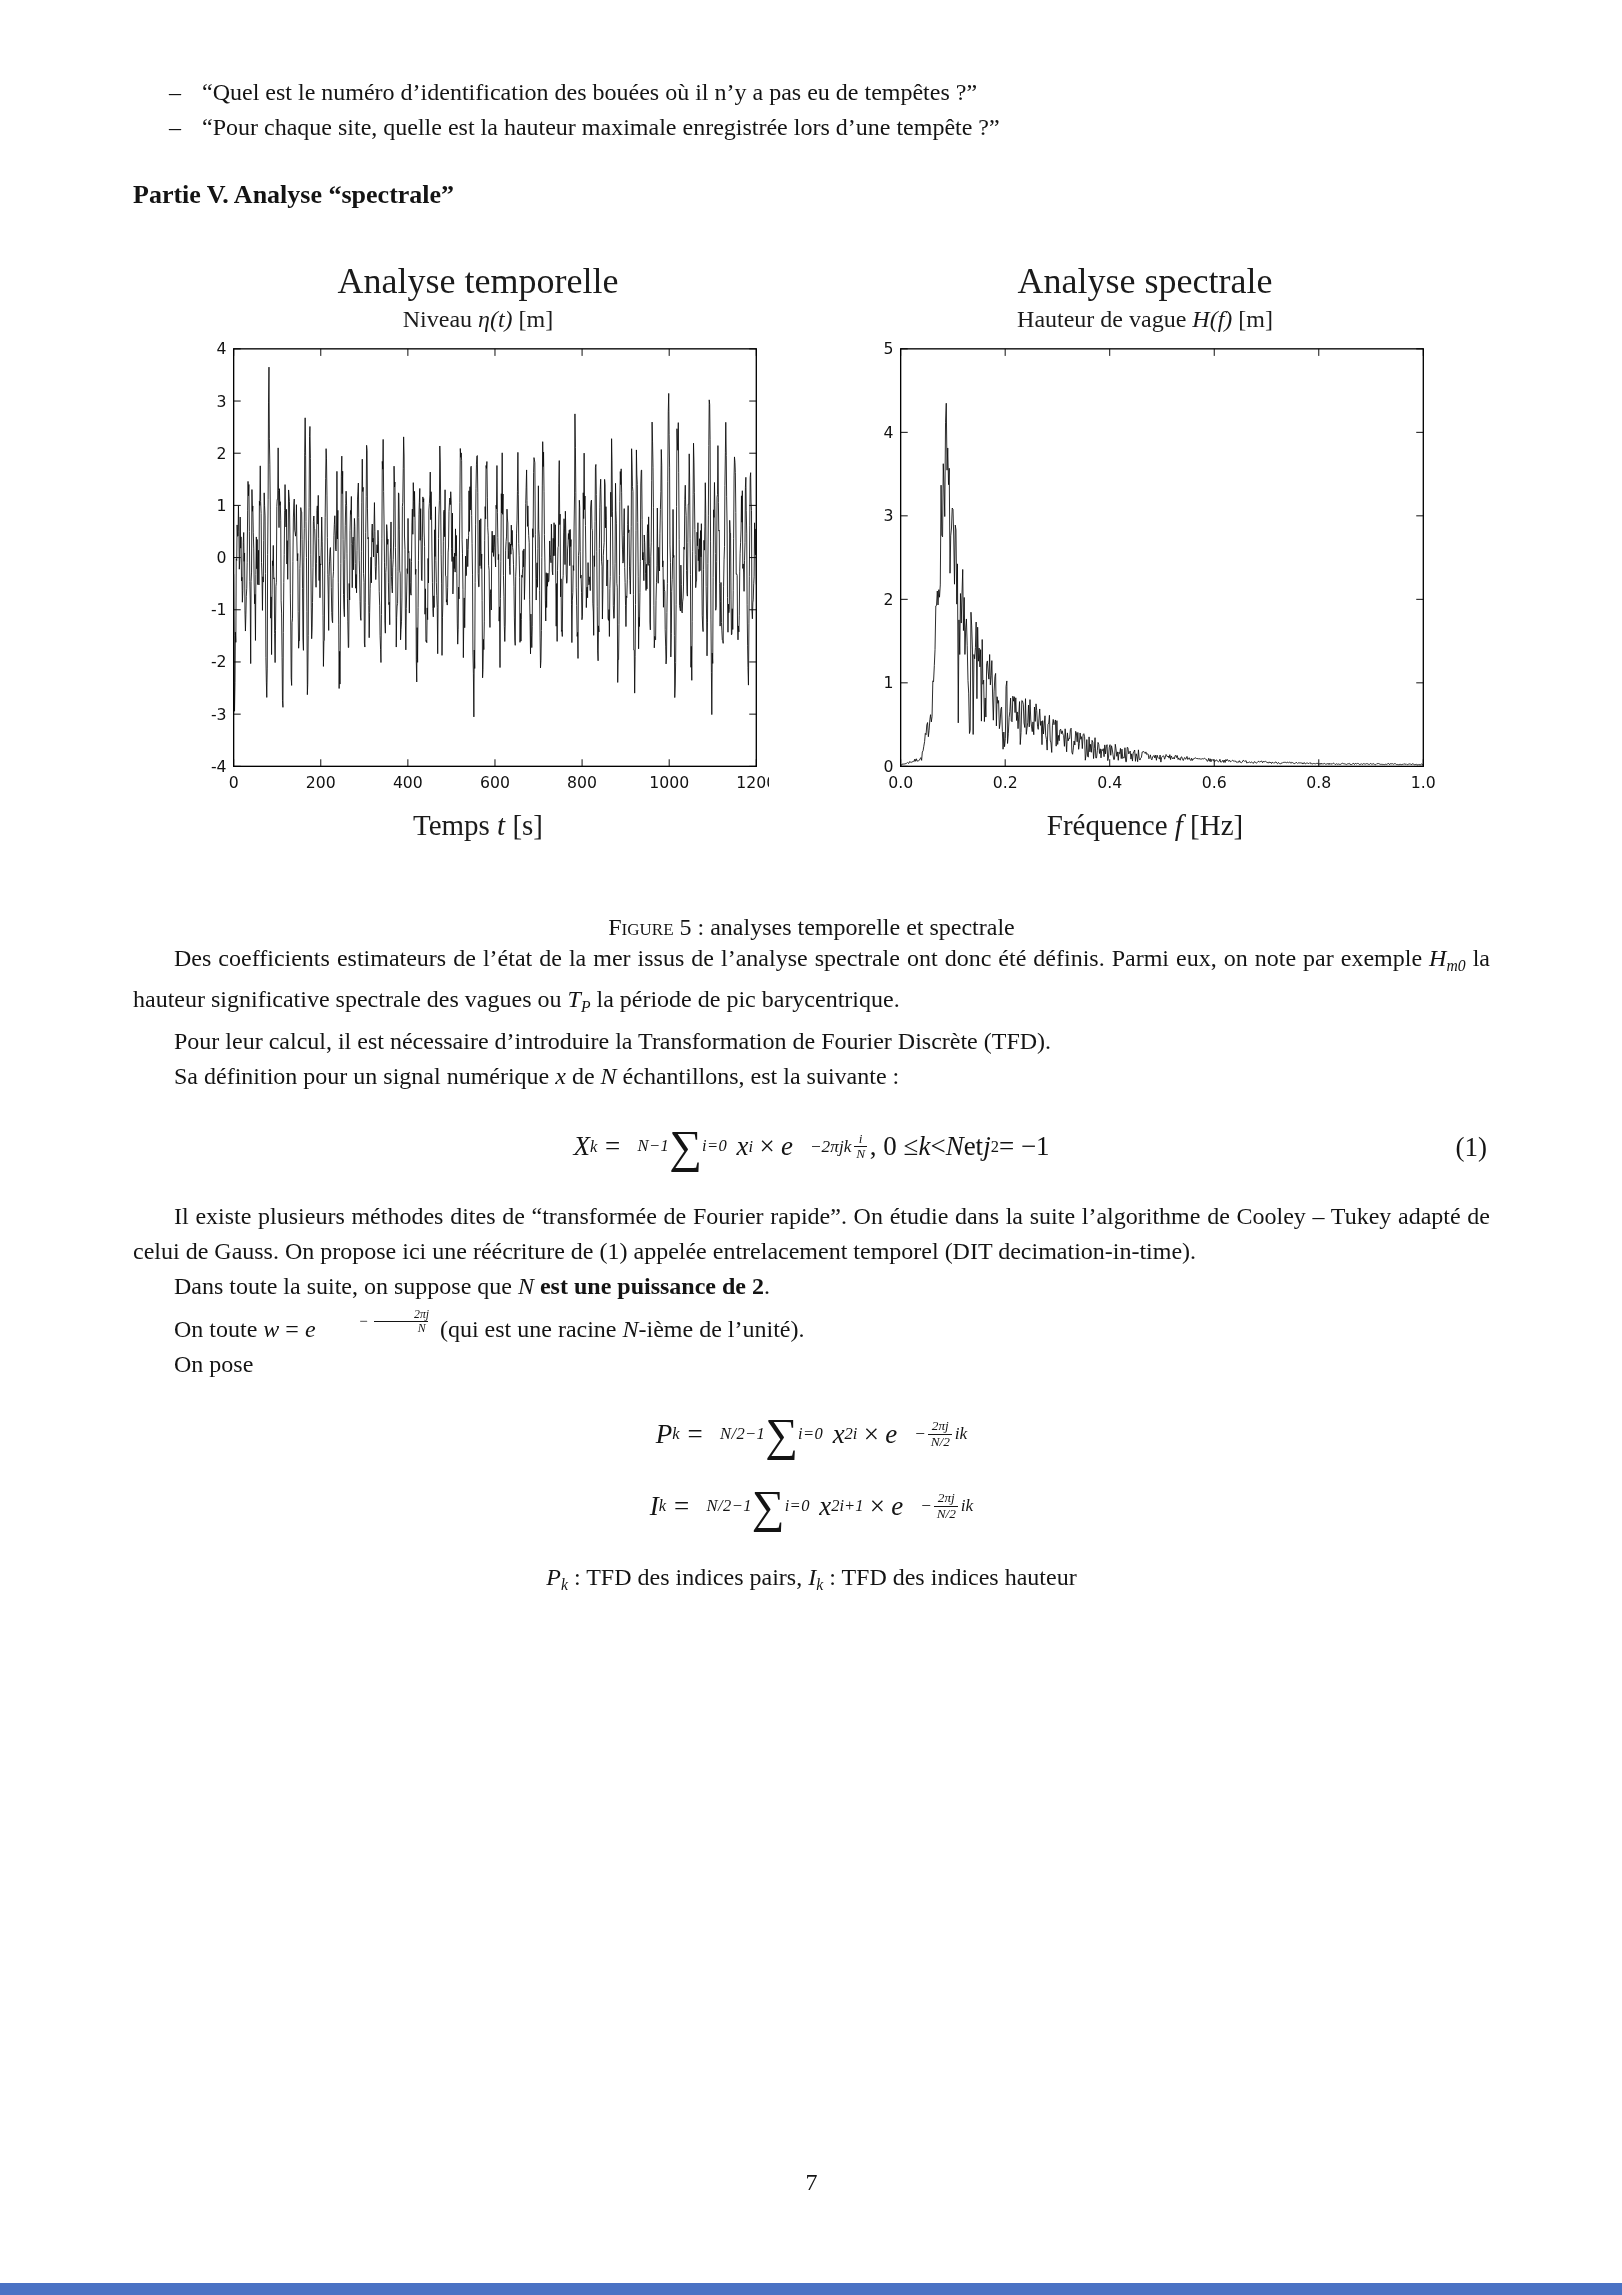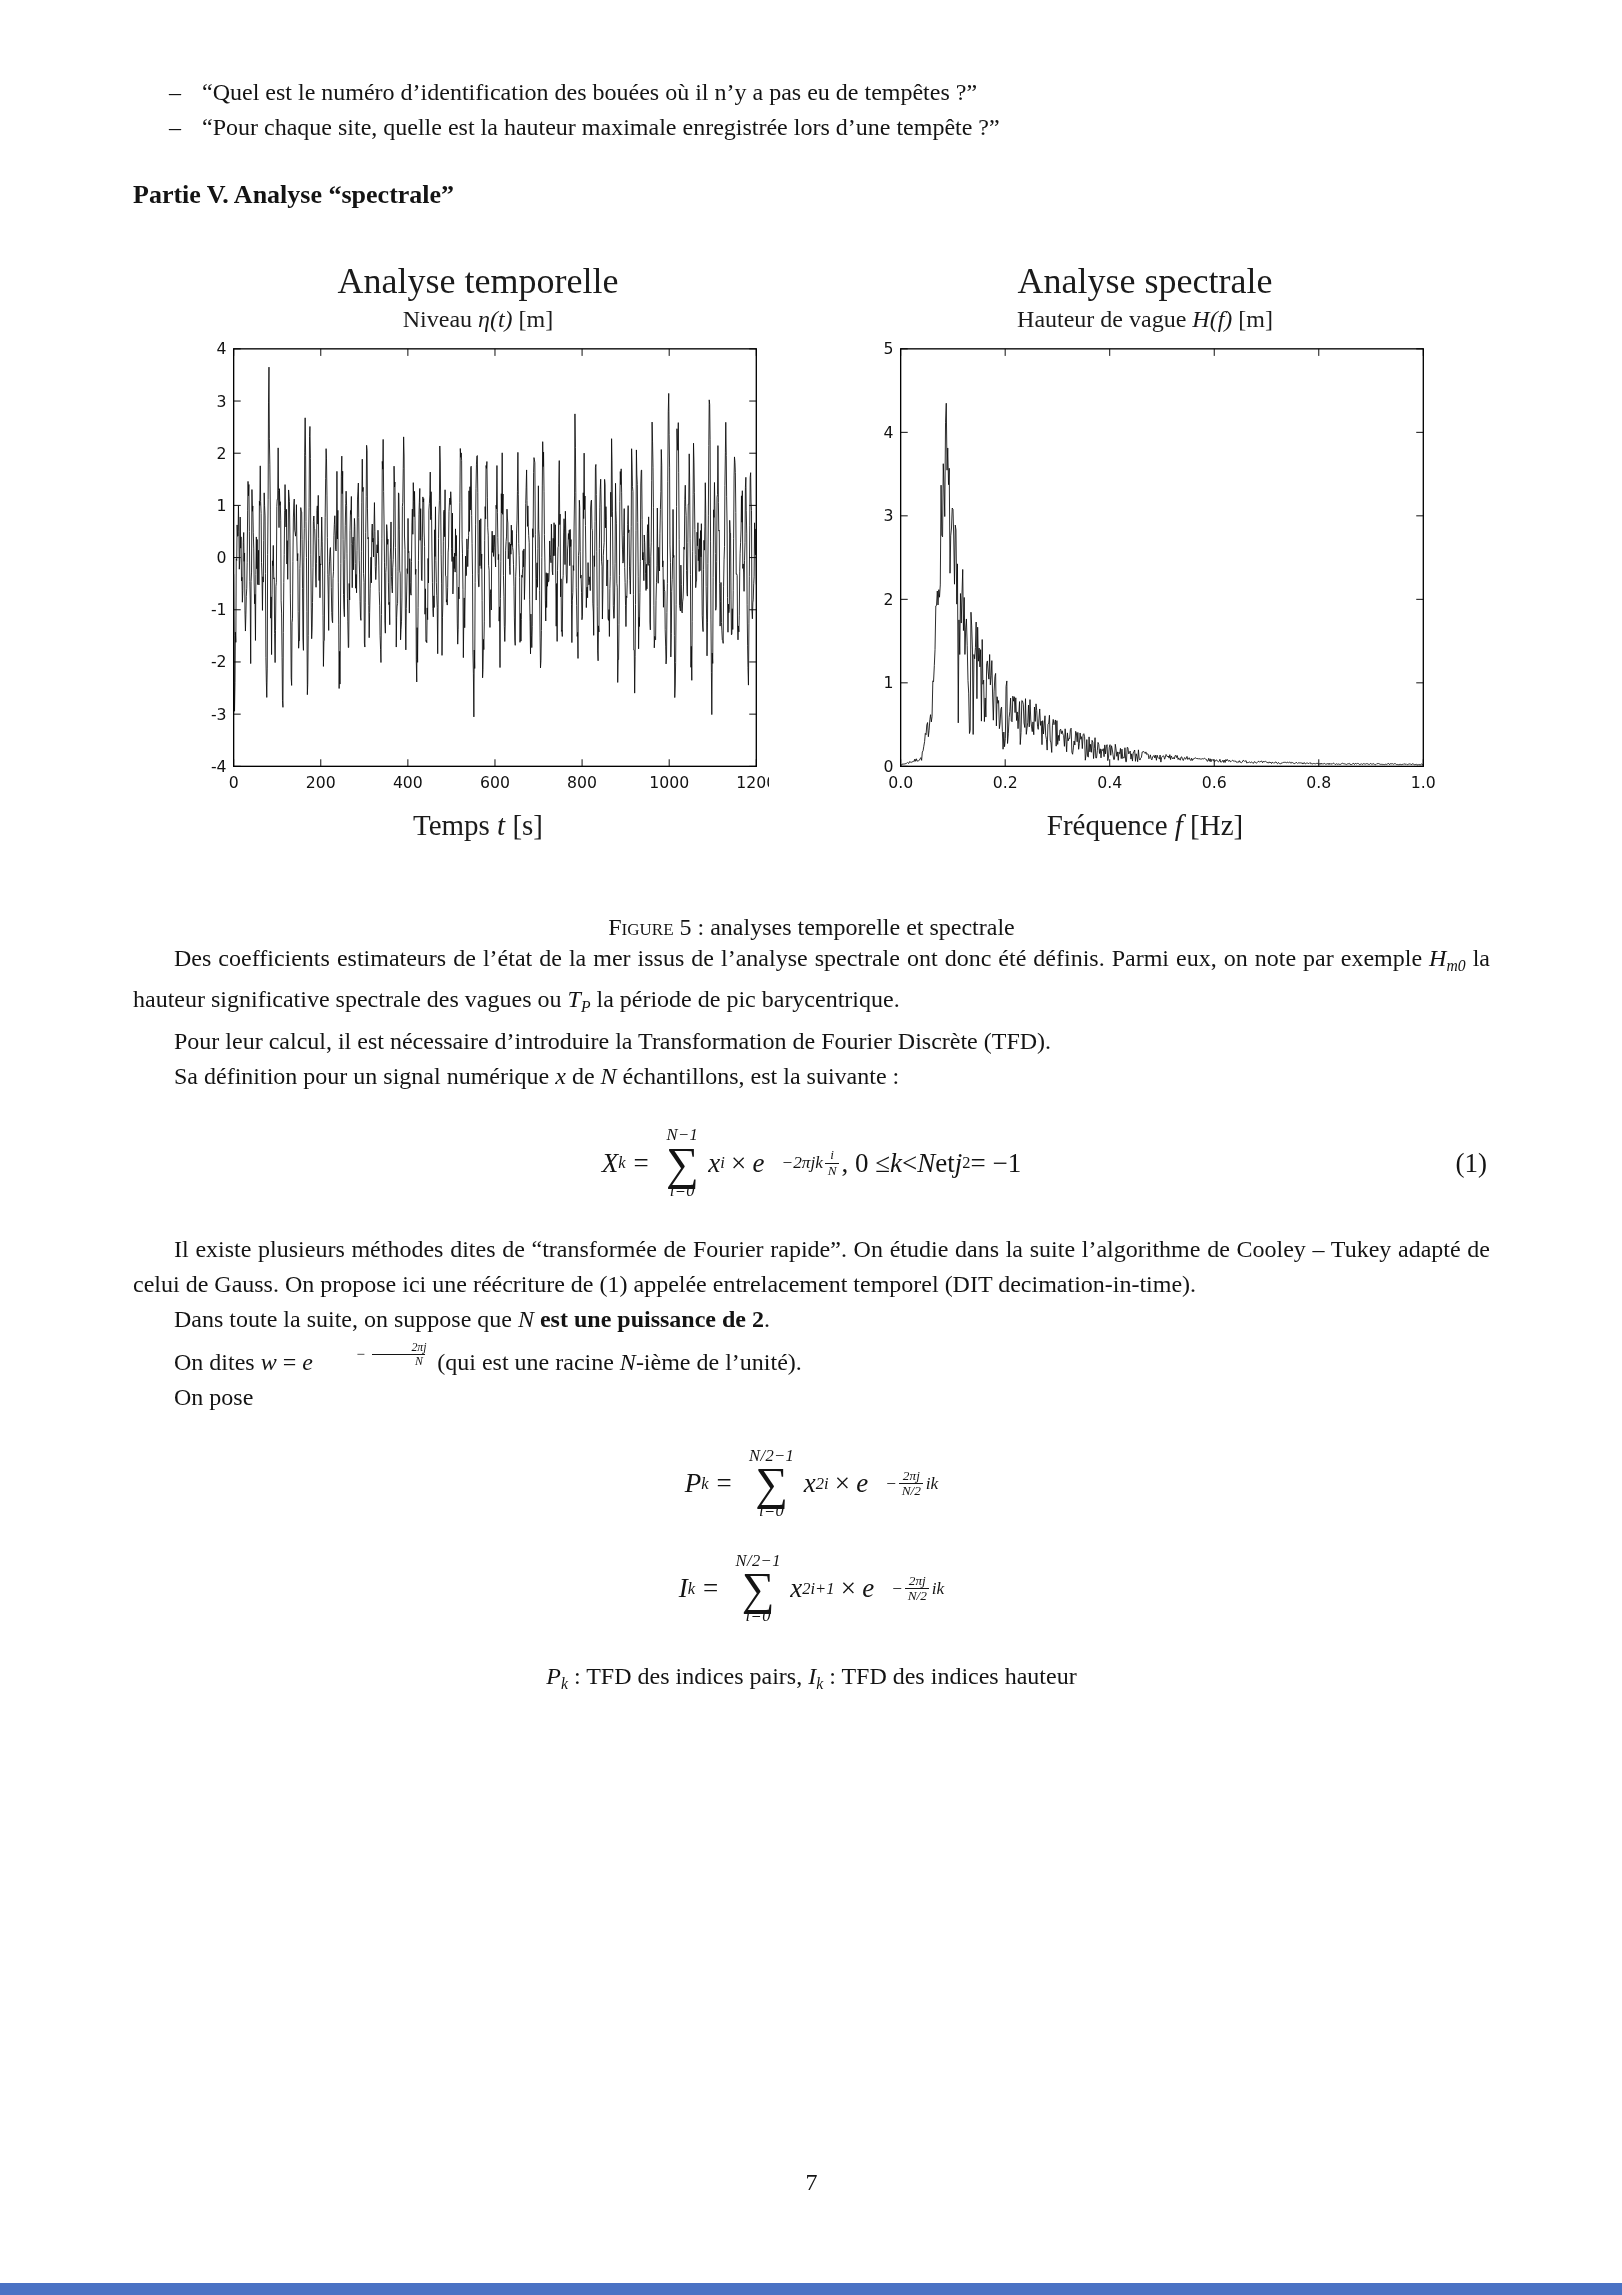--- a/index.html
+++ b/index.html
@@ -32,21 +32,21 @@
   .caption{
     text-align:center;font-size:24px;margin-top:72px;
   }
   .caption .sc{font-variant:small-caps;}
   .after-caption{margin-top:72px;}
   .equation{
     position:relative;display:flex;justify-content:center;align-items:center;
     font-size:27px;margin:33px 0;
   }
   .equation .eq-tag{position:absolute;right:3.1px;top:50%;transform:translateY(-50%);font-style:normal;}
-  .sum{display:inline-flex;flex-direction:column;align-items:center;margin:0 9.4px;vertical-align:middle;line-height:1;}
+  .sum{display:inline-flex;align-items:center;margin:0 9.4px;vertical-align:middle;line-height:1;}
   .sum-up,.sum-lo{font-size:16.5px;font-style:italic;letter-spacing:0.4px;}
   .sum-sym{font-size:46px;line-height:0.85;font-style:normal;}
   .exp{display:inline-flex;align-items:center;vertical-align:0.8em;font-size:17.3px;font-style:italic;margin-left:17px;}
   .frac{display:inline-flex;flex-direction:column;align-items:center;font-size:13.3px;line-height:1.1;margin:0 2.4px;font-style:italic;}
   .frac .num{padding:0 2.4px;}
   .frac .den{border-top:1.1px solid #141414;padding:0 2.4px;}
   .inline-exp{display:inline-flex;align-items:center;vertical-align:0.7em;font-size:15px;font-style:italic;margin-left:1.6px;}
   .inline-exp .frac{font-size:11.8px;}
   sub{font-size:16.5px;font-style:italic;}
   sup.pow{font-size:16.5px;font-style:normal;}
@@ -227,21 +227,21 @@
         <i>j</i>
         <sup class="pow">2</sup>
         <span> = −1</span>
       <span class="eq-tag">(1)</span>
     </div>
 
     <p class="body indent">Il existe plusieurs méthodes dites de “transformée de Fourier rapide”. On étudie dans la suite l’algorithme de Cooley – Tukey adapté de celui de Gauss. On propose ici une réécriture de (1) appelée entrelacement temporel (DIT decimation-in-time).</p>
 
     <p class="body indent"><span>Dans toute la suite, on suppose que </span><i>N</i><span> </span><b>est une puissance de 2</b><span>.</span></p>
 
-    <p class="body indent"><span>On dites </span><i>w</i><span> = </span><i>e</i><span class="inline-exp">
+    <p class="body indent"><span>On toute </span><i>w</i><span> = </span><i>e</i><span class="inline-exp">
           <span>−</span>
           <span class="frac">
             <span class="num">2πj</span>
             <span class="den">N</span>
           </span>
         </span><span>  (qui est une racine </span><i>N</i><span>-ième de l’unité).</span></p>
 
     <p class="body indent">On pose</p>
 
     <div class="equation">

